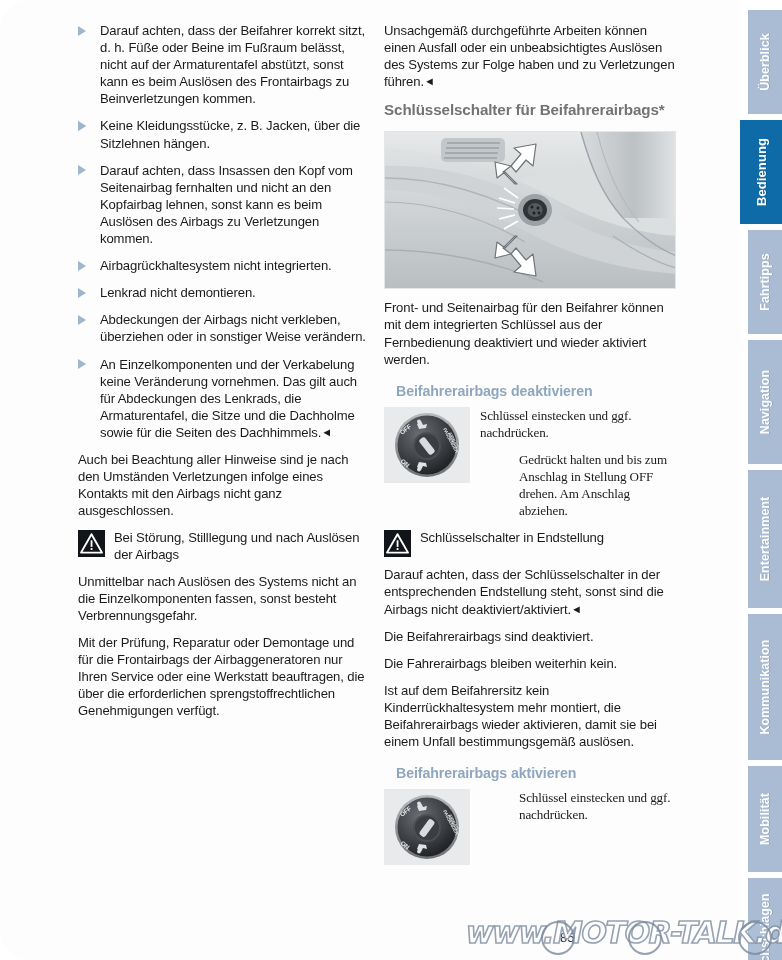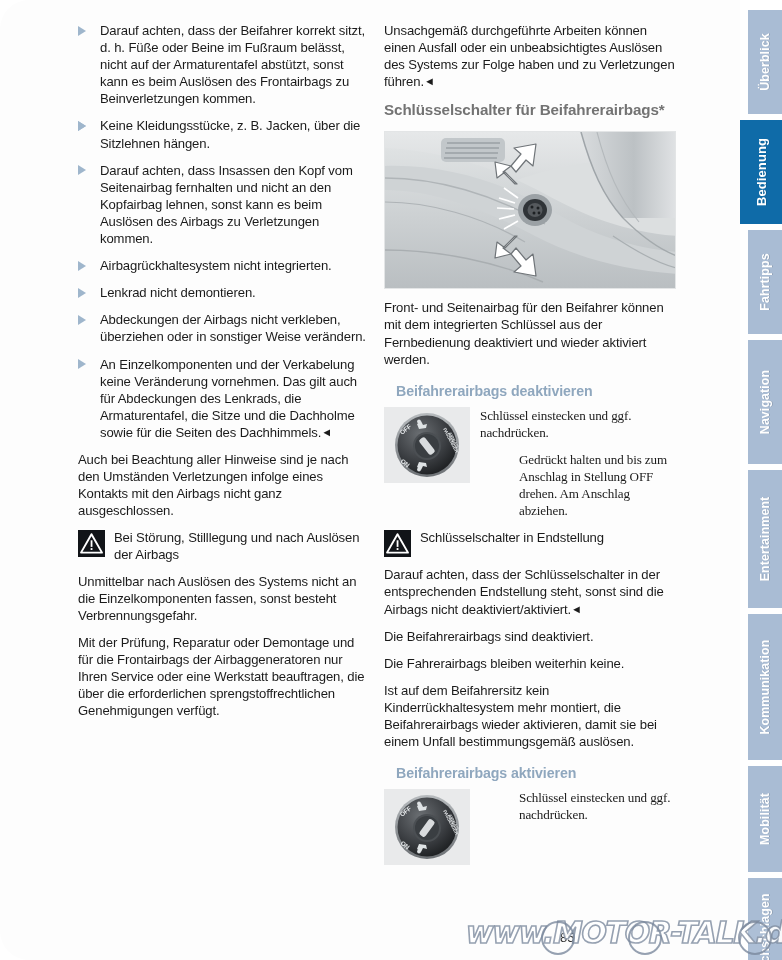--- a/index.html
+++ b/index.html
@@ -405,21 +405,21 @@
           <rect x="12.65" y="10.3" width="1.8" height="6.6" fill="#ffffff"></rect>
           <rect x="12.65" y="18.1" width="1.8" height="1.9" fill="#ffffff"></rect>
         </svg>
       </span>
       <span class="warn-text">Schlüsselschalter in Endstellung</span>
     </div>
 
     <p class="para"><span>Darauf achten, dass der Schlüsselschalter in der entsprechenden Endstellung steht, sonst sind die Airbags nicht deaktiviert/aktiviert.</span><span class="endmark">◄</span></p>
 
     <p class="para">Die Beifahrerairbags sind deaktiviert.</p>
-    <p class="para">Die Fahrerairbags bleiben weiterhin keine.</p>
+    <p class="para">Die Fahrerairbags bleiben weiterhin kein.</p>
     <p class="para">Ist auf dem Beifahrersitz kein Kinderrückhaltesystem mehr montiert, die Beifahrerairbags wieder aktivieren, damit sie bei einem Unfall bestimmungsgemäß auslösen.</p>
 
     <h3 class="sub-head">Beifahrerairbags aktivieren</h3>
 
     <div class="step-row">
       <span class="dial-thumb">
         <svg width="86" height="76" viewBox="0 0 86 76">
           <defs>
             <radialGradient id="dialg2" cx="38%" cy="32%" r="78%">
               <stop offset="0%" stop-color="#6b6f73"></stop>

